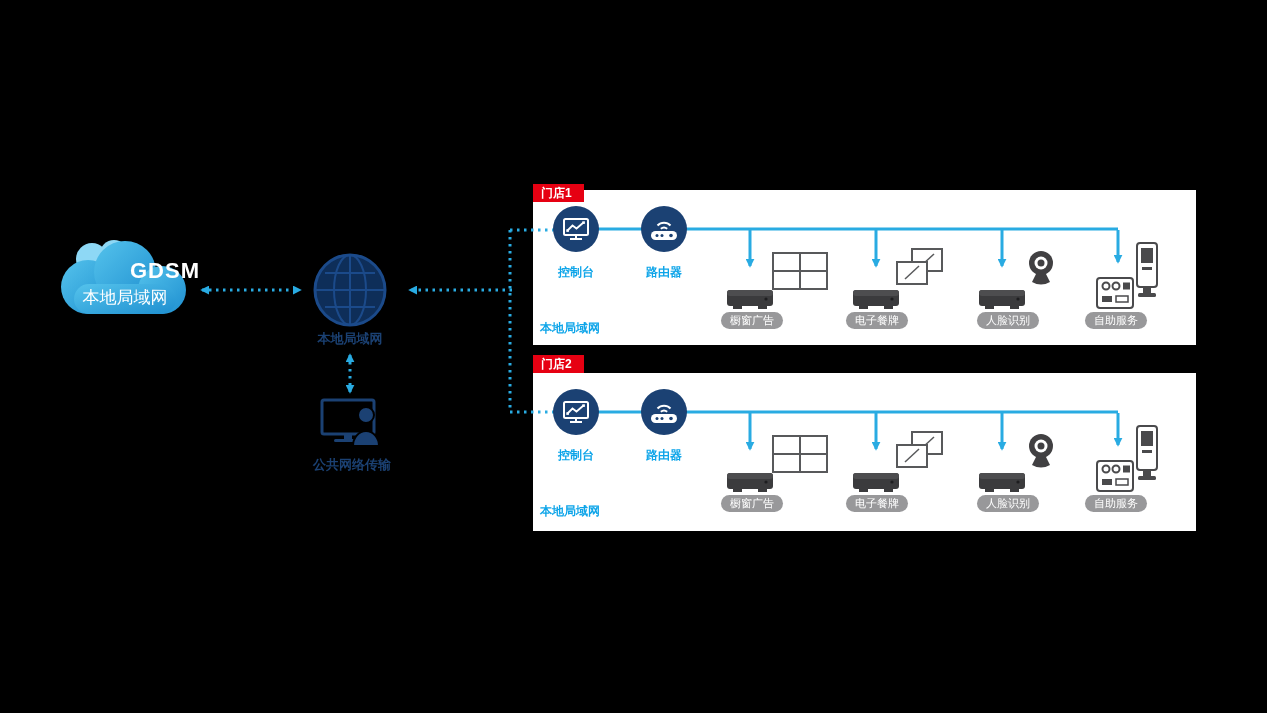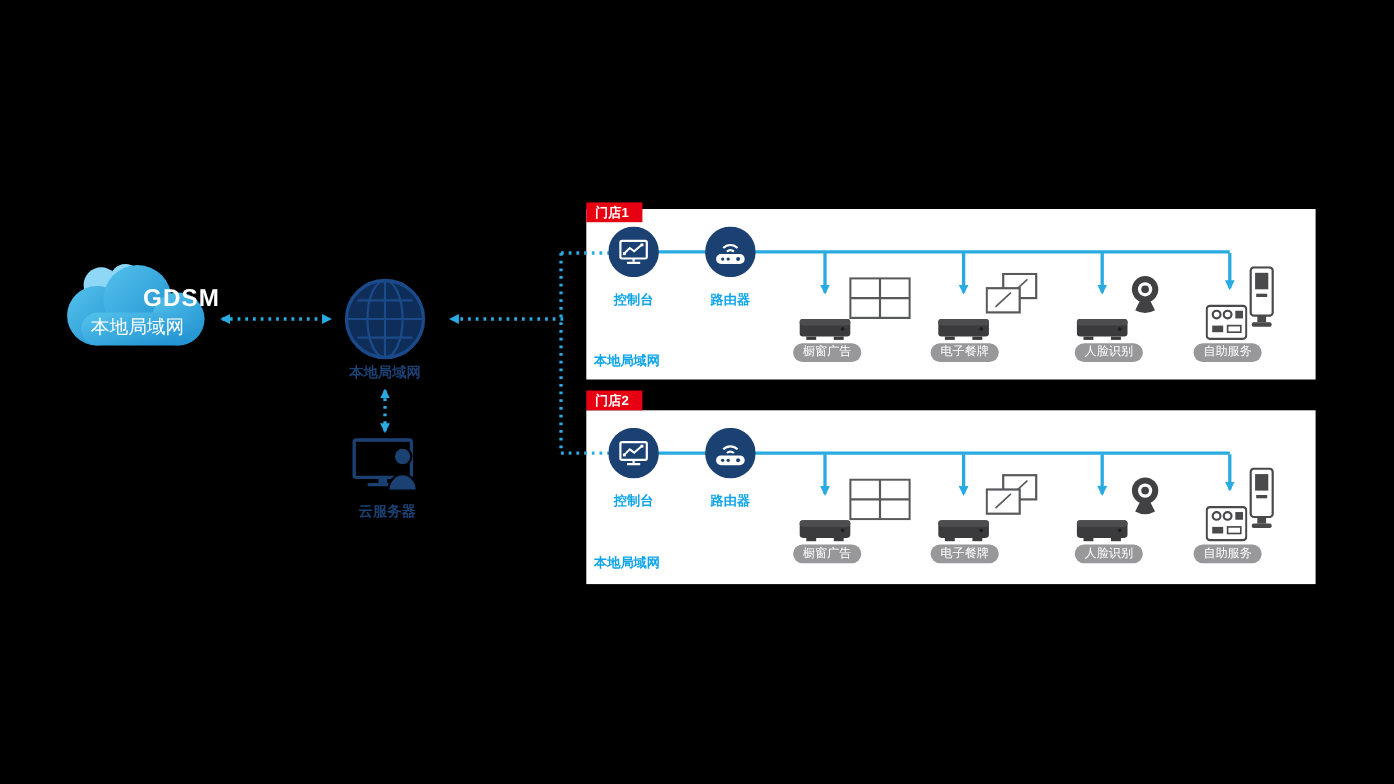--- a/index.html
+++ b/index.html
@@ -164,21 +164,21 @@
       <rect x="24" y="36" width="8" height="5" fill="#1b4173"></rect>
       <rect x="14" y="41" width="28" height="3" rx="1.5" fill="#1b4173"></rect>
     </svg>
   </div>
   <div class="icon" style="left:352px;top:406px">
     <svg width="28" height="40" viewBox="0 0 28 40">
       <circle cx="14" cy="9" r="8" fill="#1b4173" stroke="#000" stroke-width="2"></circle>
       <path d="M1 40 a13 15 0 0 1 26 0 z" fill="#1b4173" stroke="#000" stroke-width="2"></path>
     </svg>
   </div>
-  <div class="node-label" style="left:292px;top:456px;width:120px">云服务器</div>
+  <div class="node-label" style="left:292px;top:456px;width:120px">公共网络传输</div>
 
   <div class="tag" style="top:184px">门店1</div>
 
   <div class="icon" style="left:553px;top:206px">
     <svg width="46" height="46">
         <use href="#sym-console"></use>
       </svg>
   </div>
   <div class="navy-label" style="left:541px;top:264px;width:70px">控制台</div>
 

